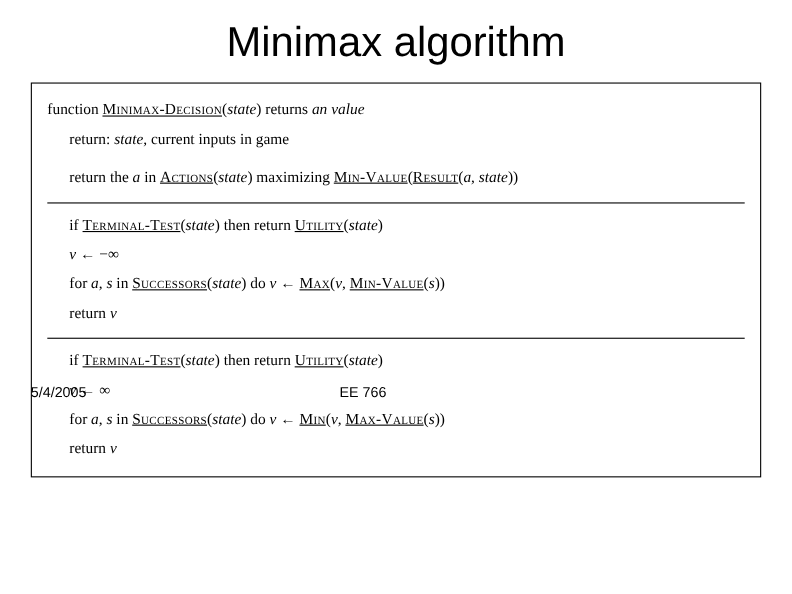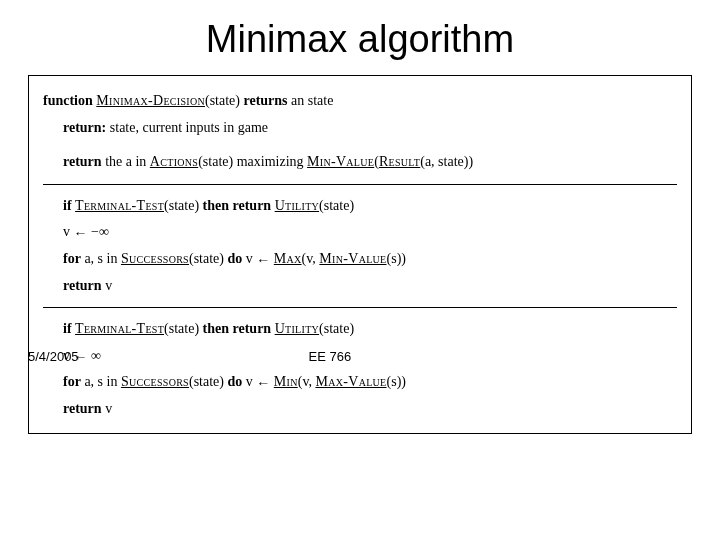--- a/index.html
+++ b/index.html
@@ -2,41 +2,41 @@
 <html><head>
 <meta charset="utf-8">
 <style>
   * { margin: 0; padding: 0; box-sizing: border-box; }
   html, body { width: 720px; height: 540px; background: #fff; font-family: Arial, Helvetica, sans-serif; }
   .slide { width: 720px; height: 400px; position: relative; padding: 18px 28px 0 28px; }
   .title { font-size: 38px; font-weight: 400; text-align: center; margin-bottom: 14px; }
   .algo-box { border: 1.5px solid #000; padding: 12px 14px 10px 14px; font-family: Georgia, 'Times New Roman', serif; font-size: 14px; line-height: 1.9; position: relative; }
   .line { white-space: nowrap; }
   .ind1 { padding-left: 20px; }
-  .kw { font-weight: bold; text-align: right; }
+  .kw { font-weight: normal; text-align: right; }
   .fn { font-variant: small-caps; letter-spacing: 0.3px; text-decoration: underline; }
-  .it { }
+  .it { font-style: italic; }
   .sep { border: none; border-top: 1px solid #000; margin: 8px 0 8px 0; }
   .footer { position: absolute; bottom: 36px; left: 28px; right: 28px; font-size: 13px; display: flex; }
   .footer .date { flex: 0 0 auto; }
   .footer .course { margin-left: 230px; }
 </style>
 </head>
 <body>
 
 <div class="slide">
   <h1 class="title">Minimax algorithm</h1>
 
   <div class="algo-box">
 
     <div class="line">
       <span class="kw">function</span>
       <span> </span><span class="fn">Minimax-Decision</span><span>(</span><span class="it">state</span><span>) </span>
       <span class="kw">returns</span>
-      <span> </span><span class="it">an state</span>
+      <span> </span><span class="it">an value</span>
     </div>
     <div class="line ind1">
       <span class="kw">return:</span>
       <span> </span><span class="it">state</span><span>, current inputs in game</span>
     </div>
     <div class="line ind1" style="margin-top:8px;">
       <span class="kw">return</span><span> the </span><span class="it">a</span><span> in </span><span class="fn">Actions</span><span>(</span><span class="it">state</span><span>)</span><span> maximizing </span><span class="fn">Min-Value</span><span>(</span><span class="fn">Result</span><span>(</span><span class="it">a</span><span>, </span><span class="it">state</span><span>))</span>
     </div>
 
     <hr class="sep">

